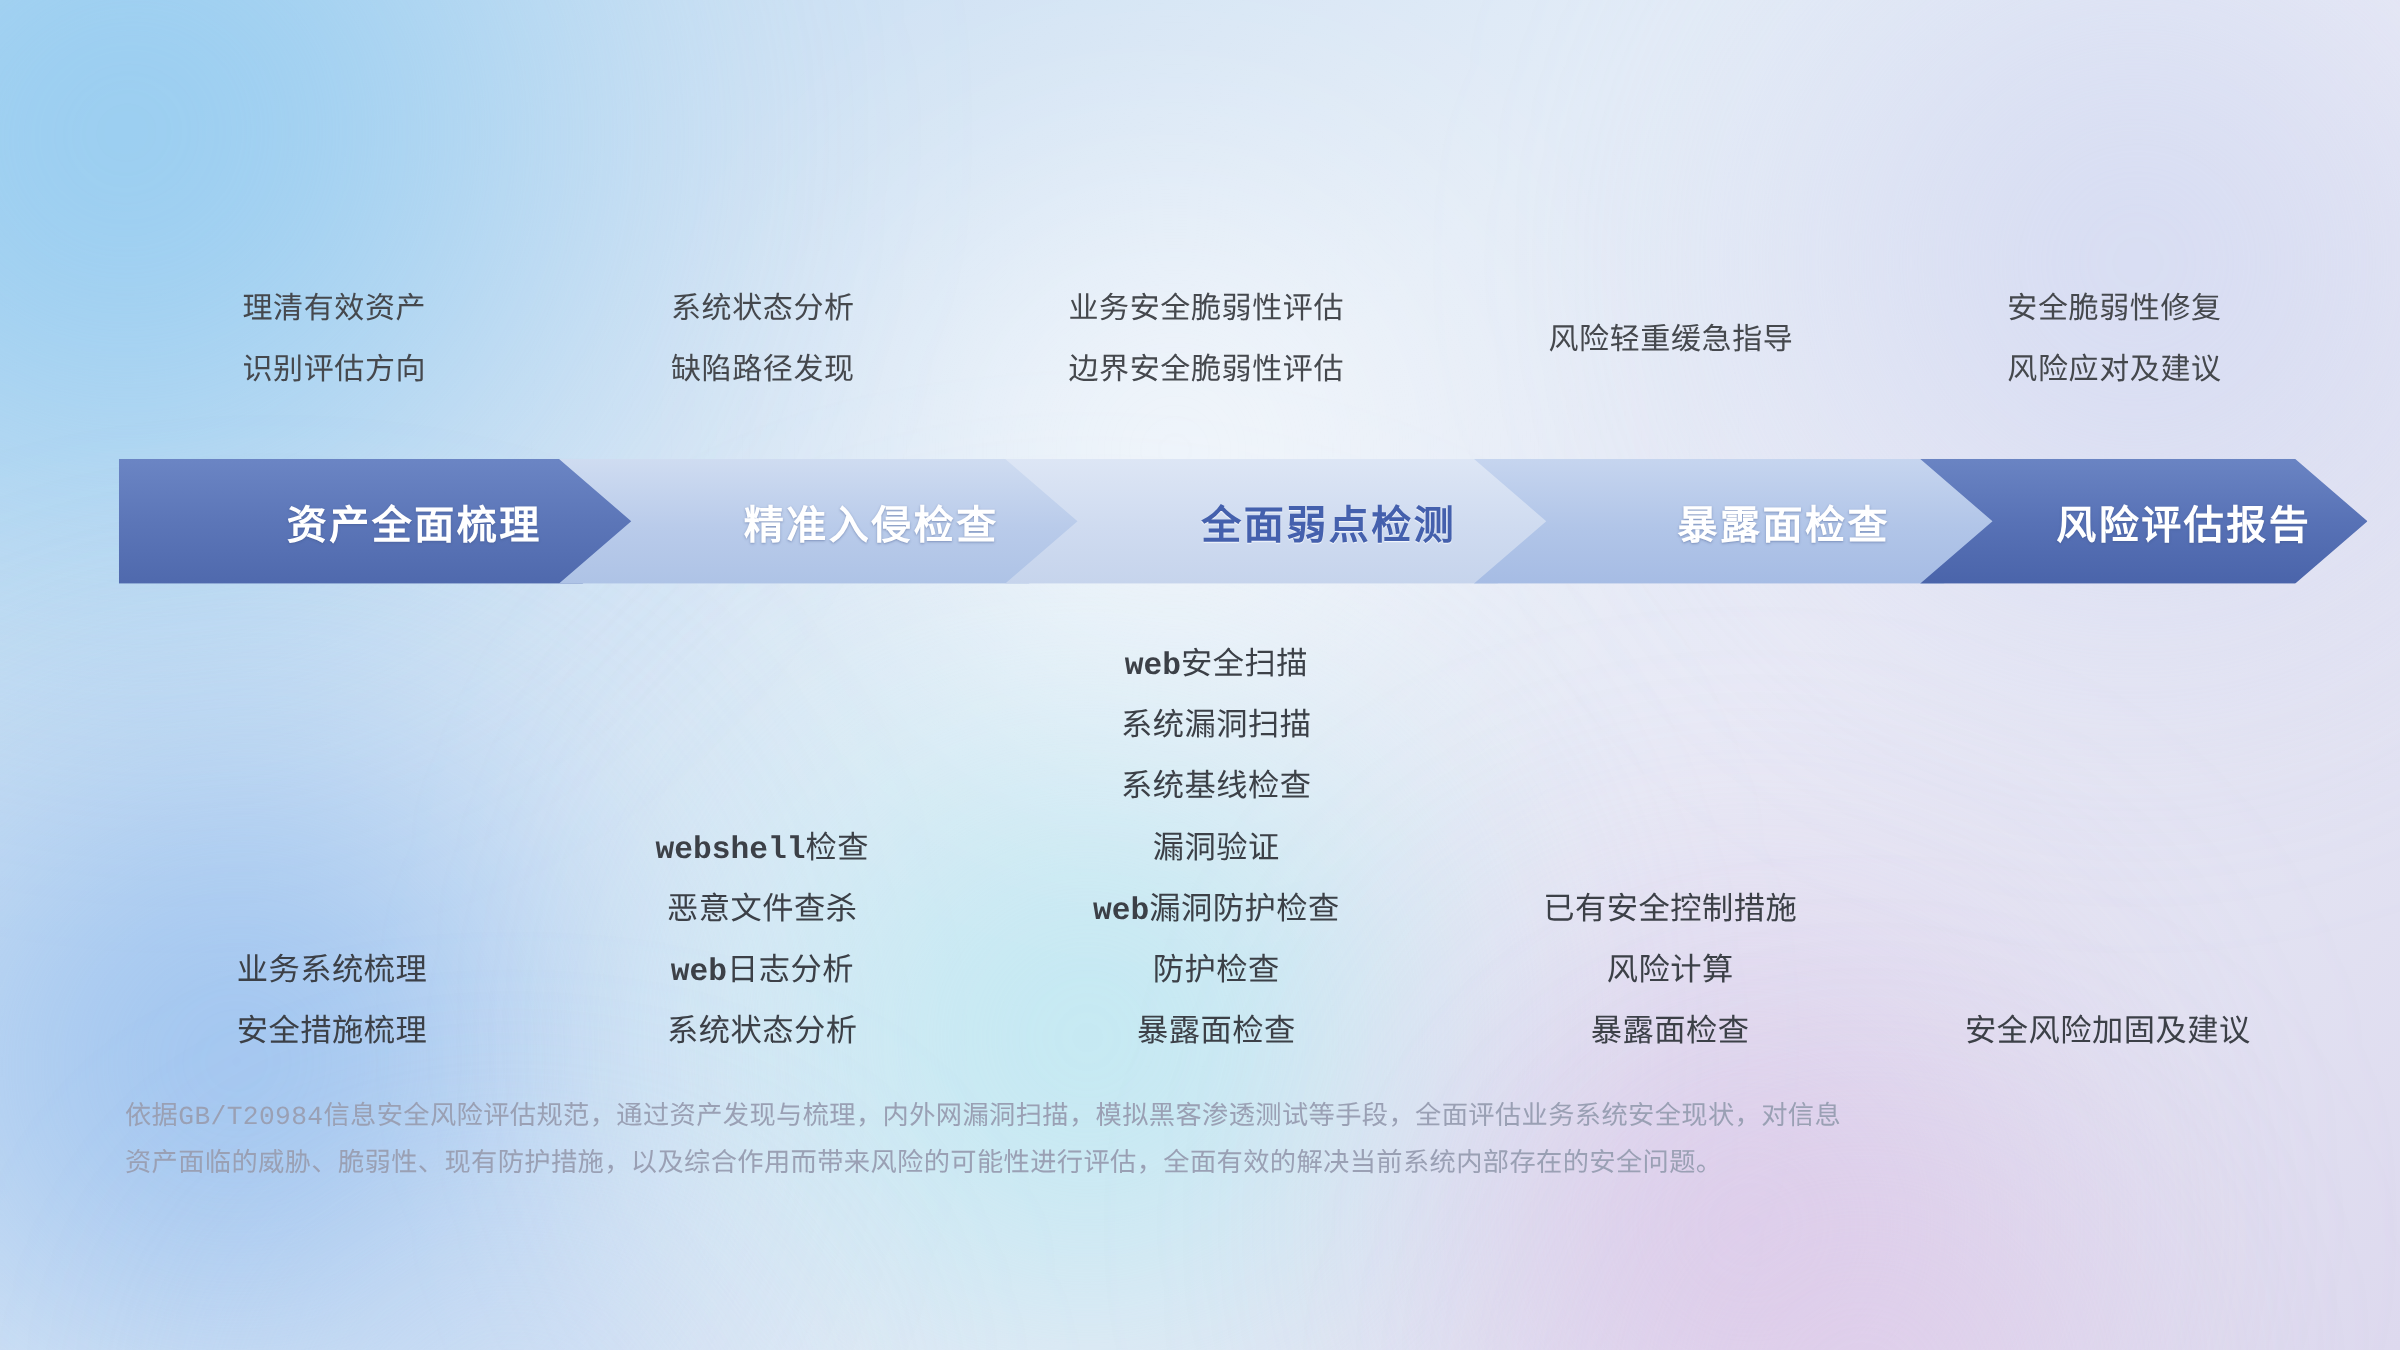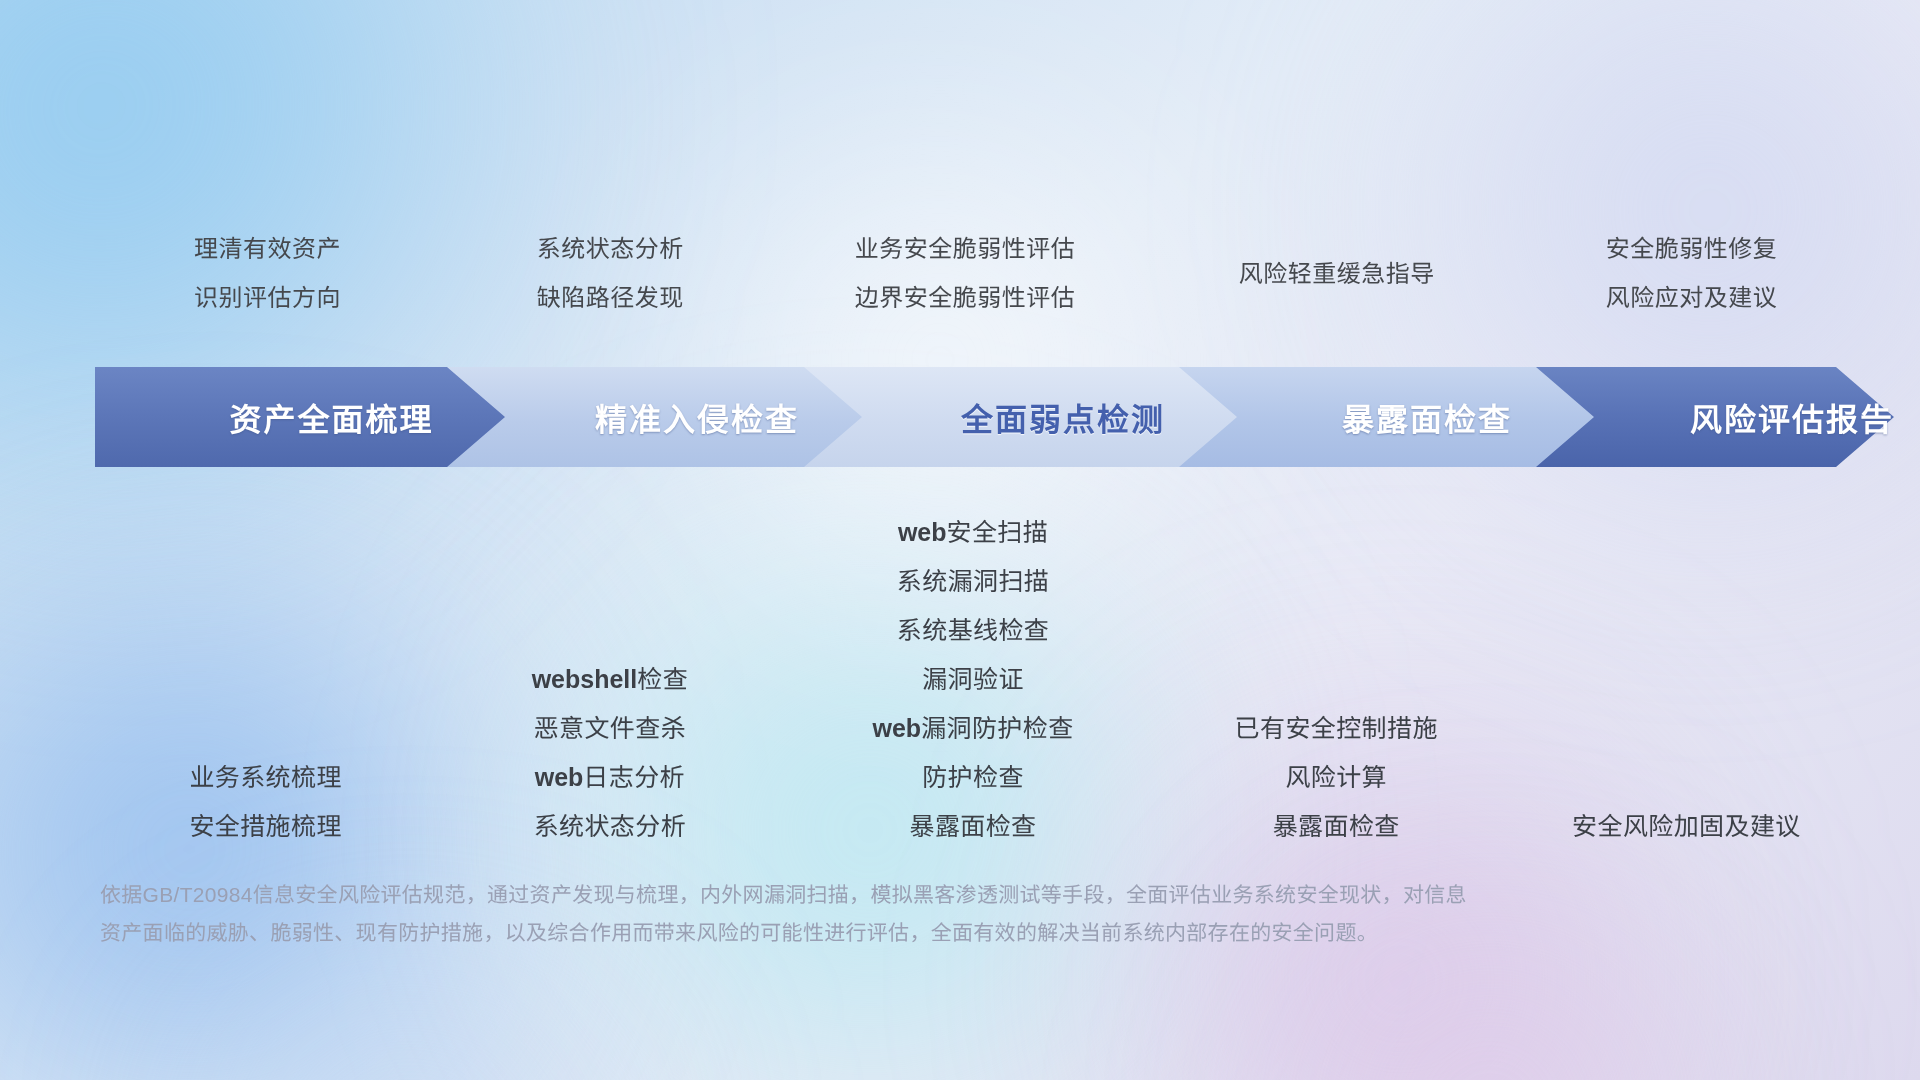--- a/index.html
+++ b/index.html
@@ -28,21 +28,21 @@
   .blob-e{left:1320px;top:-140px;width:780px;height:700px;
     background:radial-gradient(circle at 50% 50%,rgba(204,212,240,.85),rgba(204,212,240,0) 72%);}
   .blob-f{left:560px;top:80px;width:760px;height:560px;
     background:radial-gradient(circle at 50% 50%,rgba(255,255,255,.75),rgba(255,255,255,0) 70%);}
   .blob-g{left:1180px;top:900px;width:620px;height:420px;
     background:radial-gradient(circle at 50% 50%,rgba(226,200,232,.7),rgba(226,200,232,0) 70%);}
   .blob-h{left:60px;top:980px;width:700px;height:320px;
     background:radial-gradient(circle at 50% 50%,rgba(186,212,242,.75),rgba(186,212,242,0) 70%);}
 
   
-  .stage{position:absolute;inset:0;z-index:2;}
+  .stage{position:absolute;inset:0;z-index:2;font-family:Liberation Mono, monospace;}
 
   
   .top-row{
     position:absolute;left:96px;top:224px;width:1760px;height:100px;
     display:flex;align-items:flex-start;
   }
   .top-col{display:flex;flex-direction:column;align-items:center;}
   .top-col .line{
     font-size:24px;color:#45484d;line-height:49px;letter-spacing:.5px;
     white-space:nowrap;
@@ -62,21 +62,21 @@
   .chev .label{
     font-size:32px;font-weight:bold;letter-spacing:2px;white-space:nowrap;
     position:relative;z-index:3;
   }
   .shape{position:absolute;inset:0;z-index:1;}
 
   .c1{left:0px;   width:385px;}
   .c2{left:352px; width:390px;}
   .c3{left:709px; width:408px;}
   .c4{left:1084px;width:390px;}
-  .c5{left:1441px;width:314px;justify-content:flex-end;}
+  .c5{left:1441px;width:314px;}
 
   .c1 .shape{background:linear-gradient(180deg,#6b85c4 0%,#5c76b8 50%,#4f69ad 100%);
     clip-path:polygon(0 0,calc(100% - 58px) 0,100% 50%,calc(100% - 58px) 100%,0 100%);}
   .c2 .shape{background:linear-gradient(180deg,#cfdcf1 0%,#b9cbea 55%,#aec3e6 100%);
     clip-path:polygon(0 0,calc(100% - 58px) 0,100% 50%,calc(100% - 58px) 100%,0 100%,58px 50%);}
   .c3 .shape{background:linear-gradient(180deg,#dde6f5 0%,#cfdbf0 55%,#c6d4ec 100%);
     clip-path:polygon(0 0,calc(100% - 58px) 0,100% 50%,calc(100% - 58px) 100%,0 100%,58px 50%);}
   .c4 .shape{background:linear-gradient(180deg,#c6d5ef 0%,#b1c5e8 55%,#a6bce4 100%);
     clip-path:polygon(0 0,calc(100% - 58px) 0,100% 50%,calc(100% - 58px) 100%,0 100%,58px 50%);}
   .c5 .shape{background:linear-gradient(180deg,#6a84c3 0%,#5872b6 50%,#4a64aa 100%);

